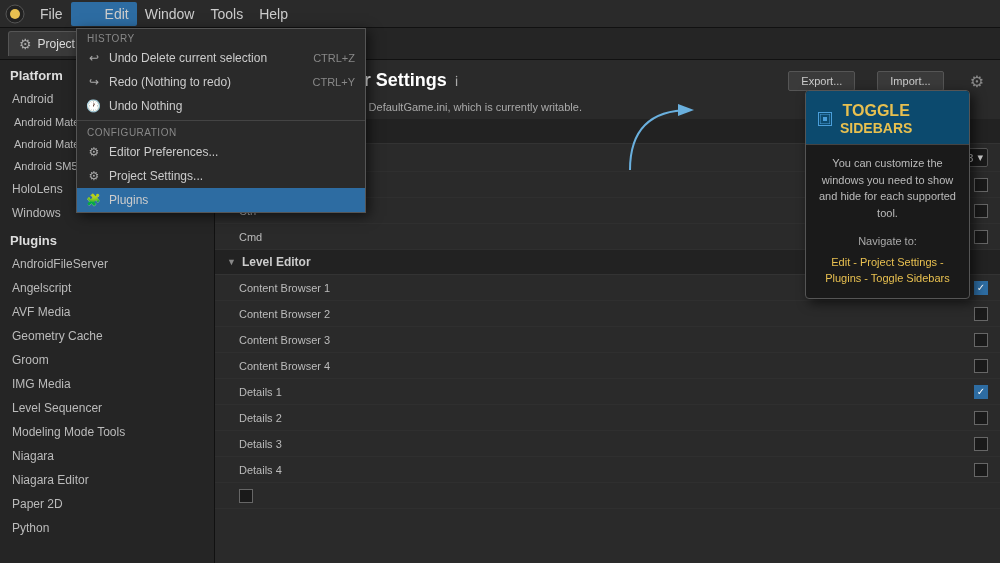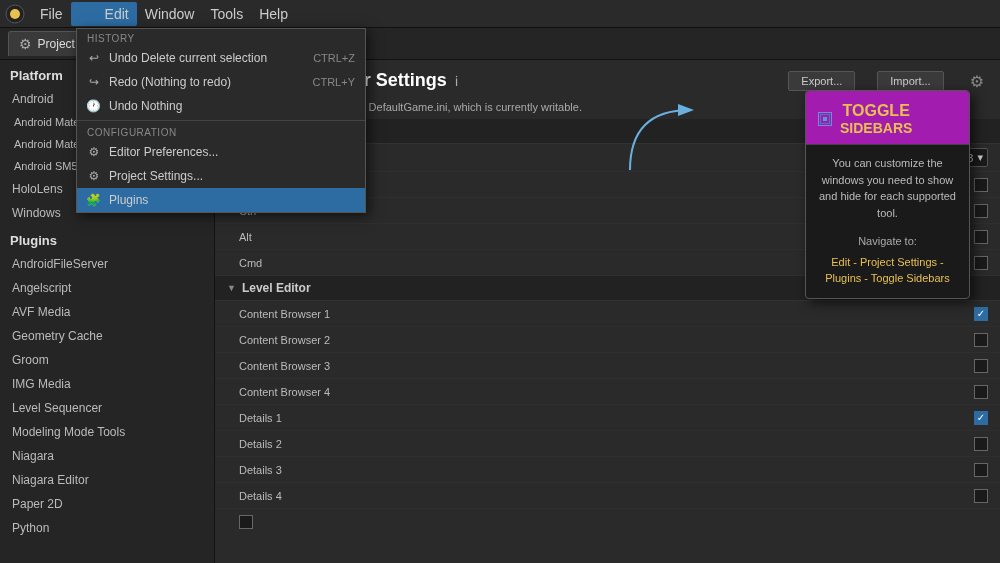--- a/index.html
+++ b/index.html
@@ -292,21 +292,21 @@
       width: 165px;
       background: #1a1a1a;
       border: 1px solid #555;
       border-radius: 4px;
       z-index: 200;
       padding: 0;
       overflow: hidden;
       box-shadow: 4px 4px 12px rgba(0,0,0,0.6);
     }
     .tooltip-header {
-      background: #a21caf;
+      background: #0c4a6e;
       padding: 10px 12px 8px;
       text-align: center;
       border-bottom: 1px solid #444;
       display: flex;
       align-items: center;
       gap: 8px;
     }
     .tooltip-icon-box {
       width: 14px;
       height: 14px;
@@ -491,24 +491,20 @@
         <div class="settings-row">
           <span class="settings-row-label">Shift</span>
           <div class="settings-checkbox"></div>
         </div>
 
         <div class="settings-row">
           <span class="settings-row-label">Ctrl</span>
           <div class="settings-checkbox"></div>
         </div>
 
-        <div class="settings-row">
-          <span class="settings-row-label">Alt</span>
-          <div class="settings-checkbox"></div>
-        </div>
 
         <div class="settings-row">
           <span class="settings-row-label">Cmd</span>
           <div class="settings-checkbox"></div>
         </div>
 
         <div class="settings-group-header">
           <span class="triangle">▼</span>
           <span>Level Editor</span>
         </div>

